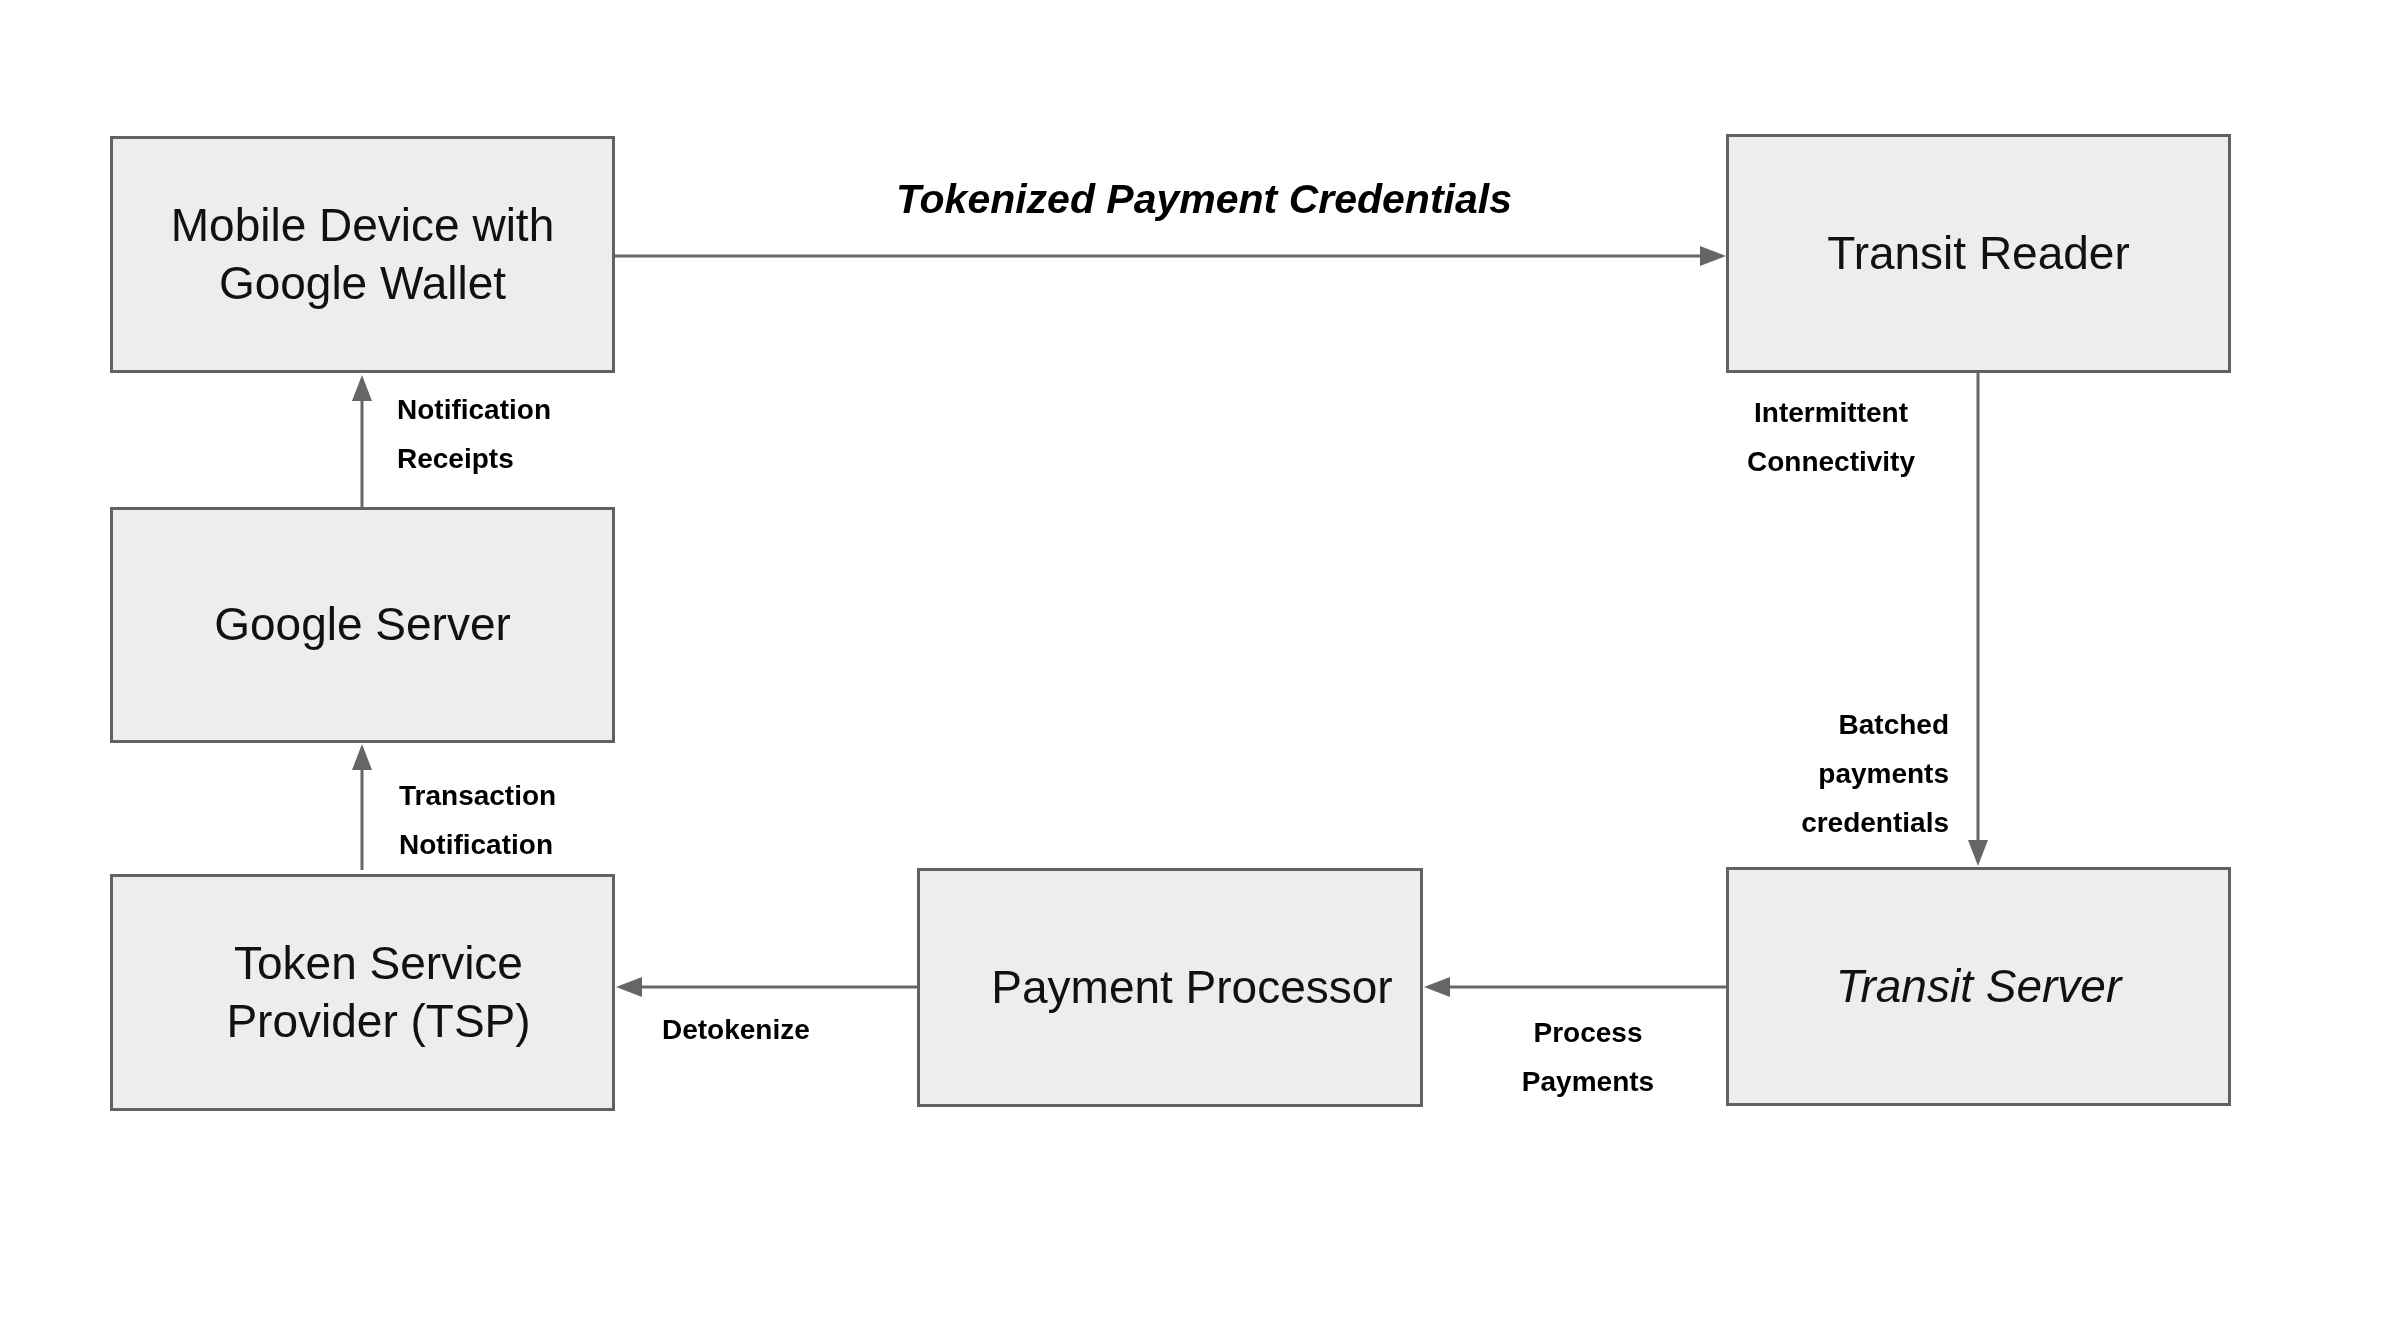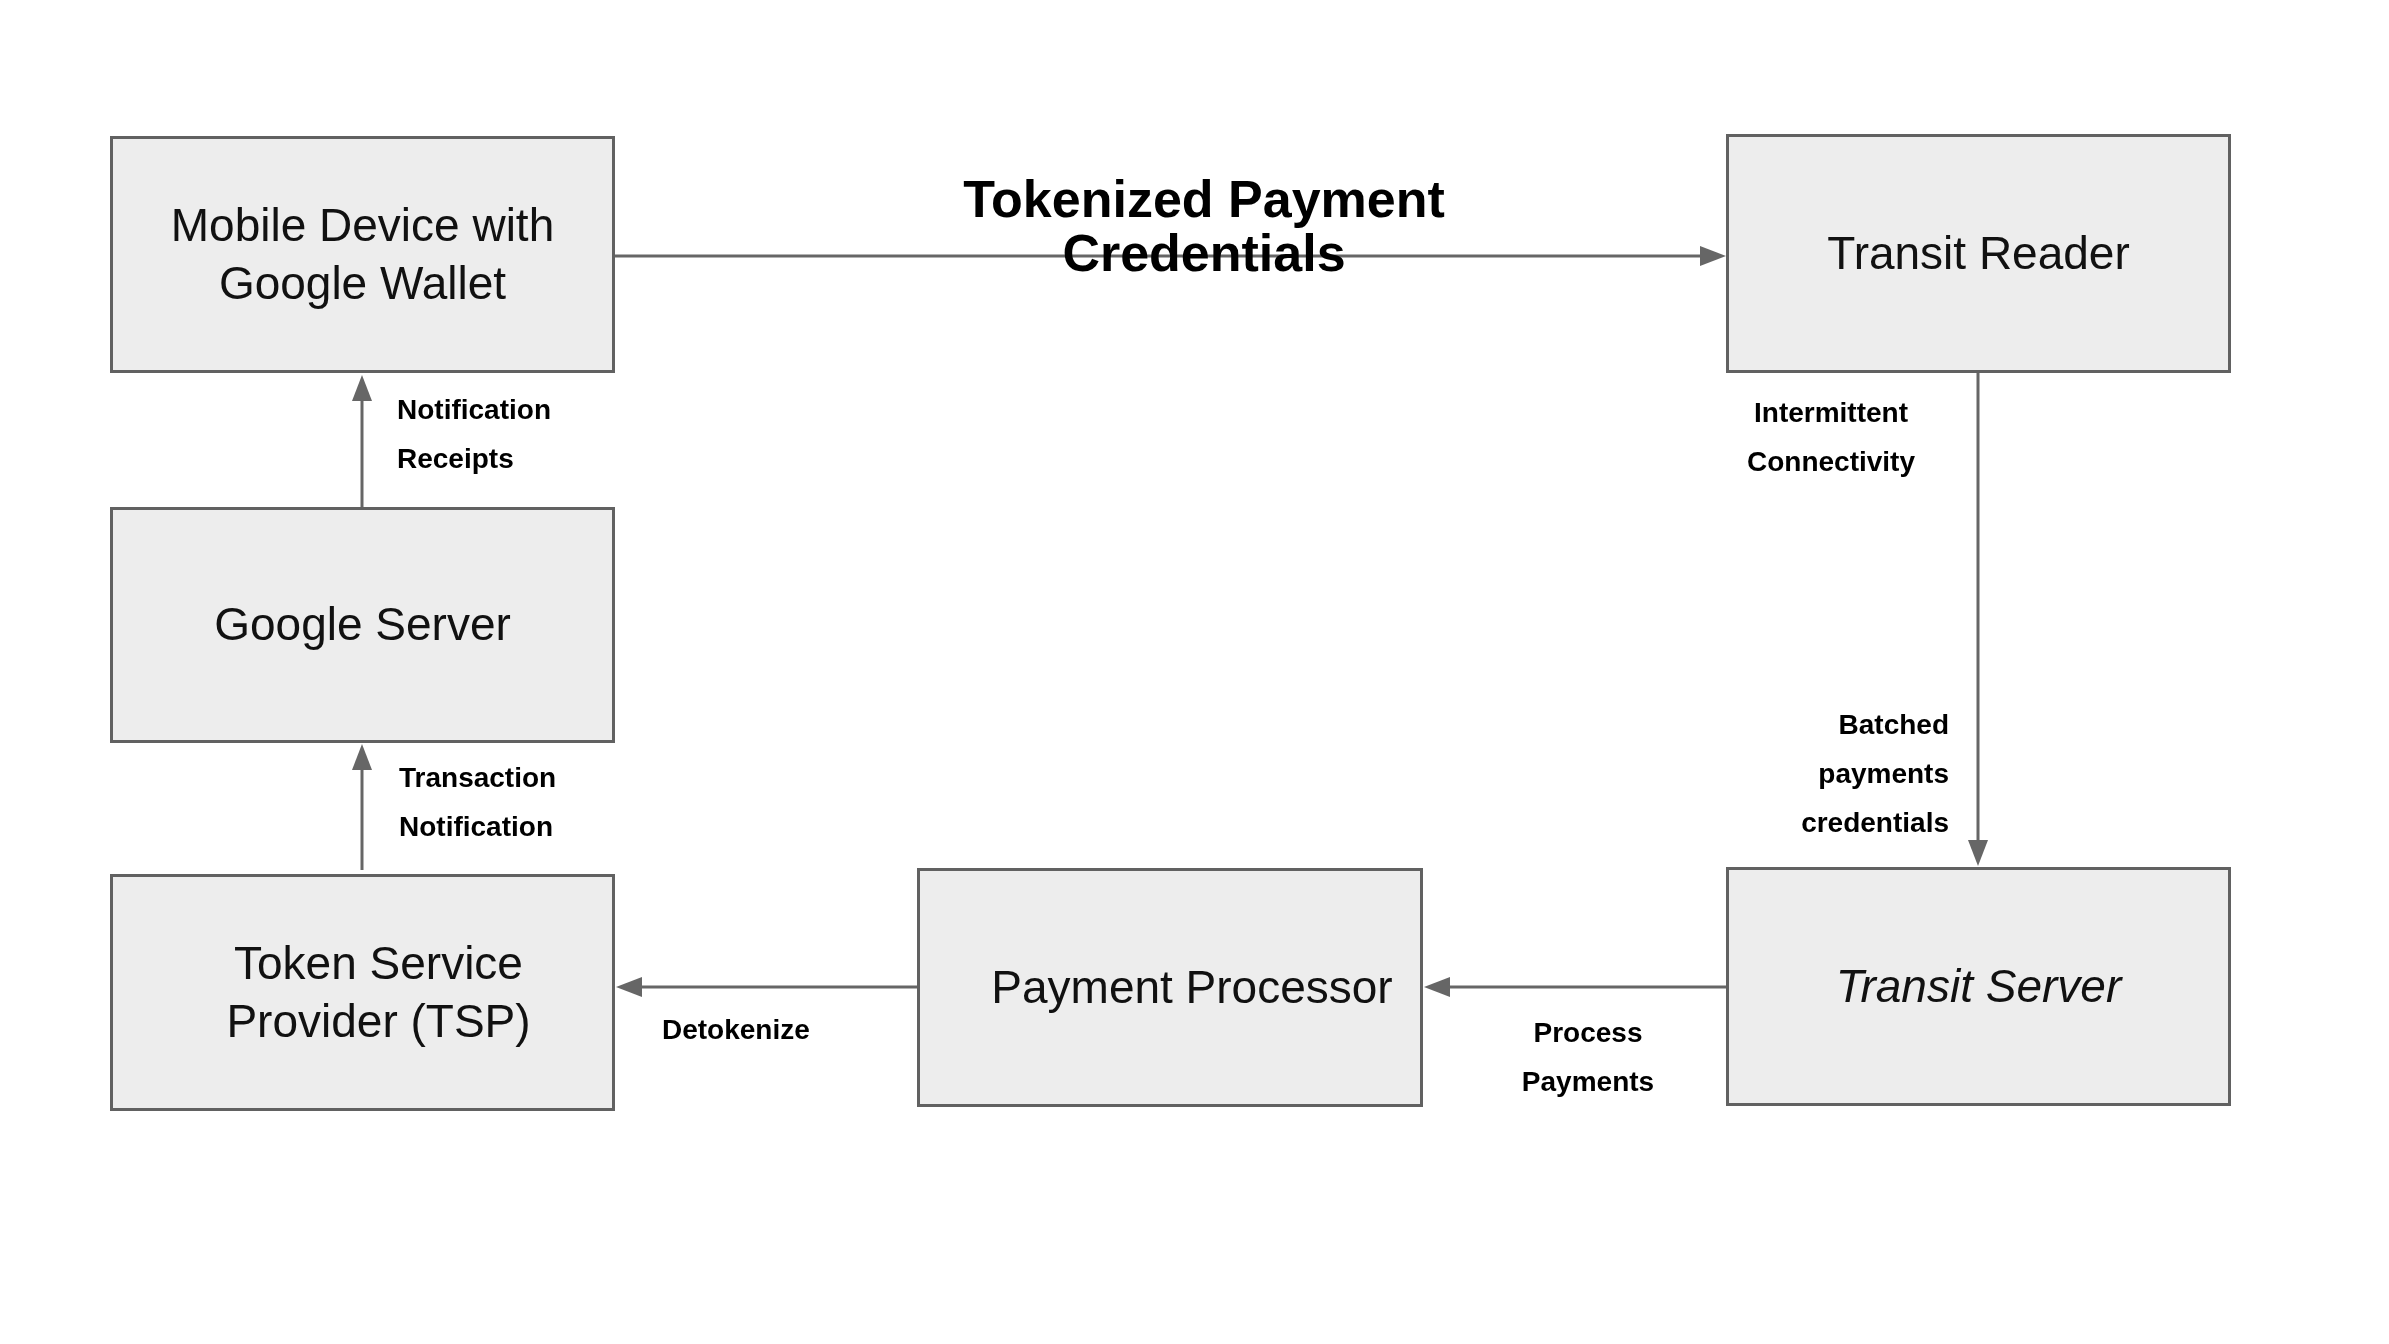--- a/index.html
+++ b/index.html
@@ -52,25 +52,25 @@
   #node-mobile-device    { left: 110px;  top: 136px; width: 505px; height: 237px; }
   #node-transit-reader   { left: 1726px; top: 134px; width: 505px; height: 239px; }
   #node-google-server    { left: 110px;  top: 507px; width: 505px; height: 236px; }
   #node-tsp              { left: 110px;  top: 874px; width: 505px; height: 237px; padding-left: 32px; }
   #node-payment-processor{ left: 917px;  top: 868px; width: 506px; height: 239px; padding-left: 44px; }
   #node-transit-server   { left: 1726px; top: 867px; width: 505px; height: 239px; font-style: italic; }
 
   #lbl-tokenized {
     left: 839px; top: 172px; width: 730px;
     text-align: center;
-    font-size: 52px; line-height: 54px;
+    font-size: 41px; line-height: 54px; font-style: italic;
   }
   #lbl-notification-receipts { left: 397px;  top: 385px; }
   #lbl-intermittent          { left: 1706px; top: 388px; width: 250px; text-align: center; }
-  #lbl-transaction           { left: 399px;  top: 753px; }
+  #lbl-transaction           { left: 399px;  top: 771px; }
   #lbl-batched               { left: 1629px; top: 700px; width: 320px; text-align: right; }
   #lbl-process               { left: 1468px; top: 1008px; width: 240px; text-align: center; }
   #lbl-detokenize            { left: 662px;  top: 1005px; }
 </style>
 </head>
 <body>
 
 <div class="canvas">
 
   <svg class="wires" viewBox="0 0 2389 1344" xmlns="http://www.w3.org/2000/svg">

